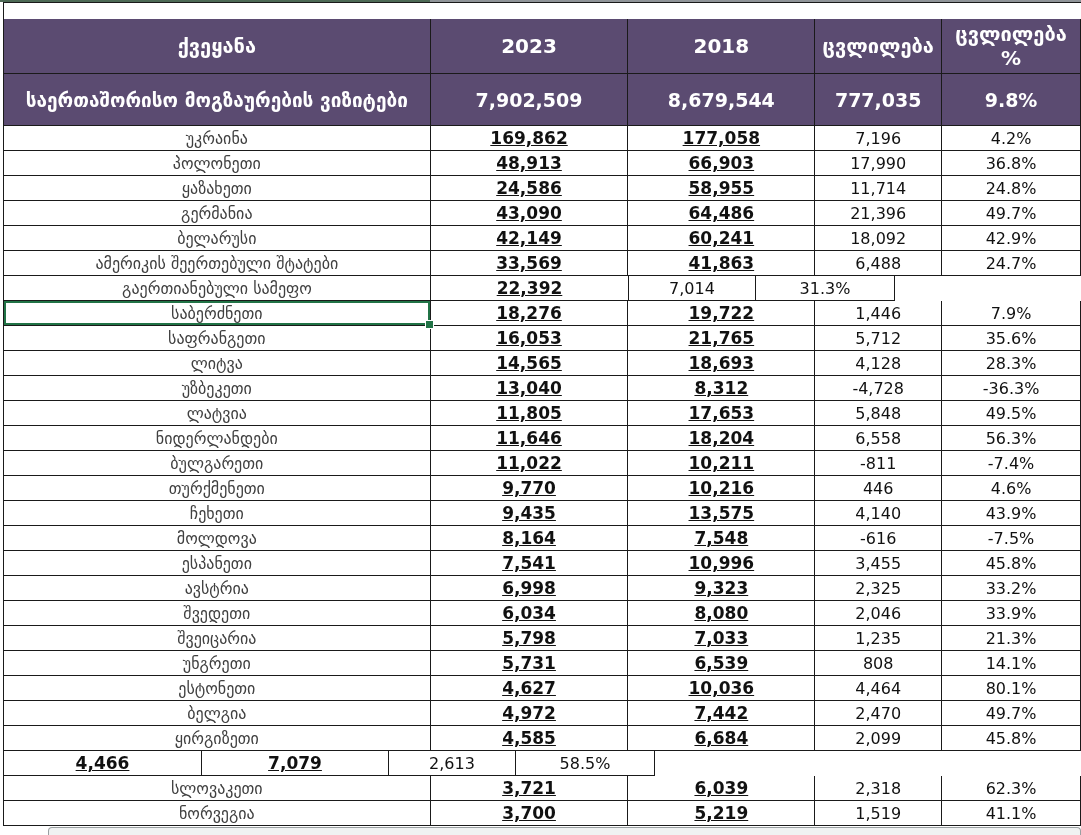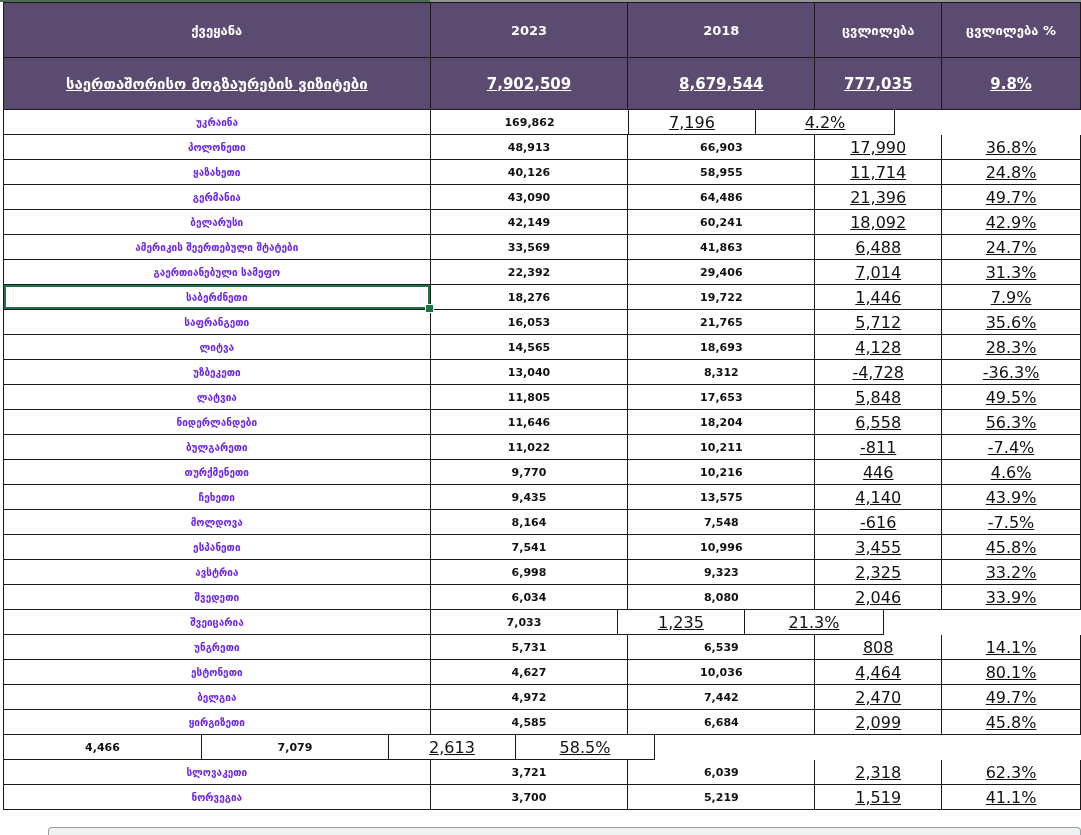--- a/index.html
+++ b/index.html
@@ -29,26 +29,26 @@
     border-bottom:1px solid var(--grid);
     display:flex;align-items:center;justify-content:center;
     text-align:center;position:relative;
     color:var(--body-text);
   }
   .c1{width:427px;}
   .c2{width:198px;}
   .c3{width:187px;text-align:center;}
   .c4{width:127px;}
   .c5{width:139px;}
-  .header-row1 .cell{height:55px;background:var(--header-bg);color:var(--header-text);font-weight:bold;font-size:13px;}
-  .header-row2 .cell{height:52px;background:var(--header-bg);color:var(--header-text);font-weight:bold;font-size:15px;text-decoration:underline;}
+  .header-row1 .cell{height:55px;background:var(--header-bg);color:var(--header-text);font-weight:bold;font-size:20px;margin-top:16px;}
+  .header-row2 .cell{height:52px;background:var(--header-bg);color:var(--header-text);font-weight:bold;font-size:19px;}
   .data-row .cell{height:25px;}
-  .c-country{font-size:10px;color:#6d28d9;font-weight:bold;}
-  .c-small{font-size:11px;font-weight:bold;}
-  .c-big{font-size:16px;font-weight:normal;text-decoration:underline;}
+  .c-country{font-size:16px;color:#404040;}
+  .c-small{font-size:17px;font-weight:bold;text-decoration:underline;}
+  .c-big{font-size:16px;font-weight:normal;}
   .selected{
     box-shadow:inset 0 0 0 2px var(--selection-green);
   }
   .selected::after{
     content:"";position:absolute;right:-4px;bottom:-4px;width:7px;height:7px;
     background:var(--selection-green);border:1px solid #ffffff;z-index:6;
   }
   .bottom-panel{
     position:absolute;left:48px;right:0;top:827px;height:10px;
     background:#f0f2f2;border:1px solid #9aa0a2;border-bottom:none;
@@ -73,33 +73,34 @@
     <div class="cell c1">საერთაშორისო მოგზაურების ვიზიტები</div>
     <div class="cell c2">7,902,509</div>
     <div class="cell c3">8,679,544</div>
     <div class="cell c4">777,035</div>
     <div class="cell c5">9.8%</div>
   </div>
   <div id="rows">
       <div class="row data-row">
     <div class="cell c1 c-country">უკრაინა</div>
     <div class="cell c2 c-small">169,862</div>
+    <div class="cell c3 c-small">177,058</div>
     <div class="cell c4 c-big">7,196</div>
     <div class="cell c5 c-big">4.2%</div>
   </div>
       <div class="row data-row">
     <div class="cell c1 c-country">პოლონეთი</div>
     <div class="cell c2 c-small">48,913</div>
     <div class="cell c3 c-small">66,903</div>
     <div class="cell c4 c-big">17,990</div>
     <div class="cell c5 c-big">36.8%</div>
   </div>
       <div class="row data-row">
     <div class="cell c1 c-country">ყაზახეთი</div>
-    <div class="cell c2 c-small">40,126</div>
+    <div class="cell c2 c-small">24,586</div>
     <div class="cell c3 c-small">58,955</div>
     <div class="cell c4 c-big">11,714</div>
     <div class="cell c5 c-big">24.8%</div>
   </div>
       <div class="row data-row">
     <div class="cell c1 c-country">გერმანია</div>
     <div class="cell c2 c-small">43,090</div>
     <div class="cell c3 c-small">64,486</div>
     <div class="cell c4 c-big">21,396</div>
     <div class="cell c5 c-big">49.7%</div>
@@ -114,21 +115,20 @@
       <div class="row data-row">
     <div class="cell c1 c-country">ამერიკის შეერთებული შტატები</div>
     <div class="cell c2 c-small">33,569</div>
     <div class="cell c3 c-small">41,863</div>
     <div class="cell c4 c-big">6,488</div>
     <div class="cell c5 c-big">24.7%</div>
   </div>
       <div class="row data-row">
     <div class="cell c1 c-country">გაერთიანებული სამეფო</div>
     <div class="cell c2 c-small">22,392</div>
-    <div class="cell c3 c-small">29,406</div>
     <div class="cell c4 c-big">7,014</div>
     <div class="cell c5 c-big">31.3%</div>
   </div>
       <div class="row data-row">
     <div class="cell c1 c-country selected">საბერძნეთი</div>
     <div class="cell c2 c-small">18,276</div>
     <div class="cell c3 c-small">19,722</div>
     <div class="cell c4 c-big">1,446</div>
     <div class="cell c5 c-big">7.9%</div>
   </div>
@@ -211,20 +211,21 @@
   </div>
       <div class="row data-row">
     <div class="cell c1 c-country">შვედეთი</div>
     <div class="cell c2 c-small">6,034</div>
     <div class="cell c3 c-small">8,080</div>
     <div class="cell c4 c-big">2,046</div>
     <div class="cell c5 c-big">33.9%</div>
   </div>
       <div class="row data-row">
     <div class="cell c1 c-country">შვეიცარია</div>
+    <div class="cell c2 c-small">5,798</div>
     <div class="cell c3 c-small">7,033</div>
     <div class="cell c4 c-big">1,235</div>
     <div class="cell c5 c-big">21.3%</div>
   </div>
       <div class="row data-row">
     <div class="cell c1 c-country">უნგრეთი</div>
     <div class="cell c2 c-small">5,731</div>
     <div class="cell c3 c-small">6,539</div>
     <div class="cell c4 c-big">808</div>
     <div class="cell c5 c-big">14.1%</div>

